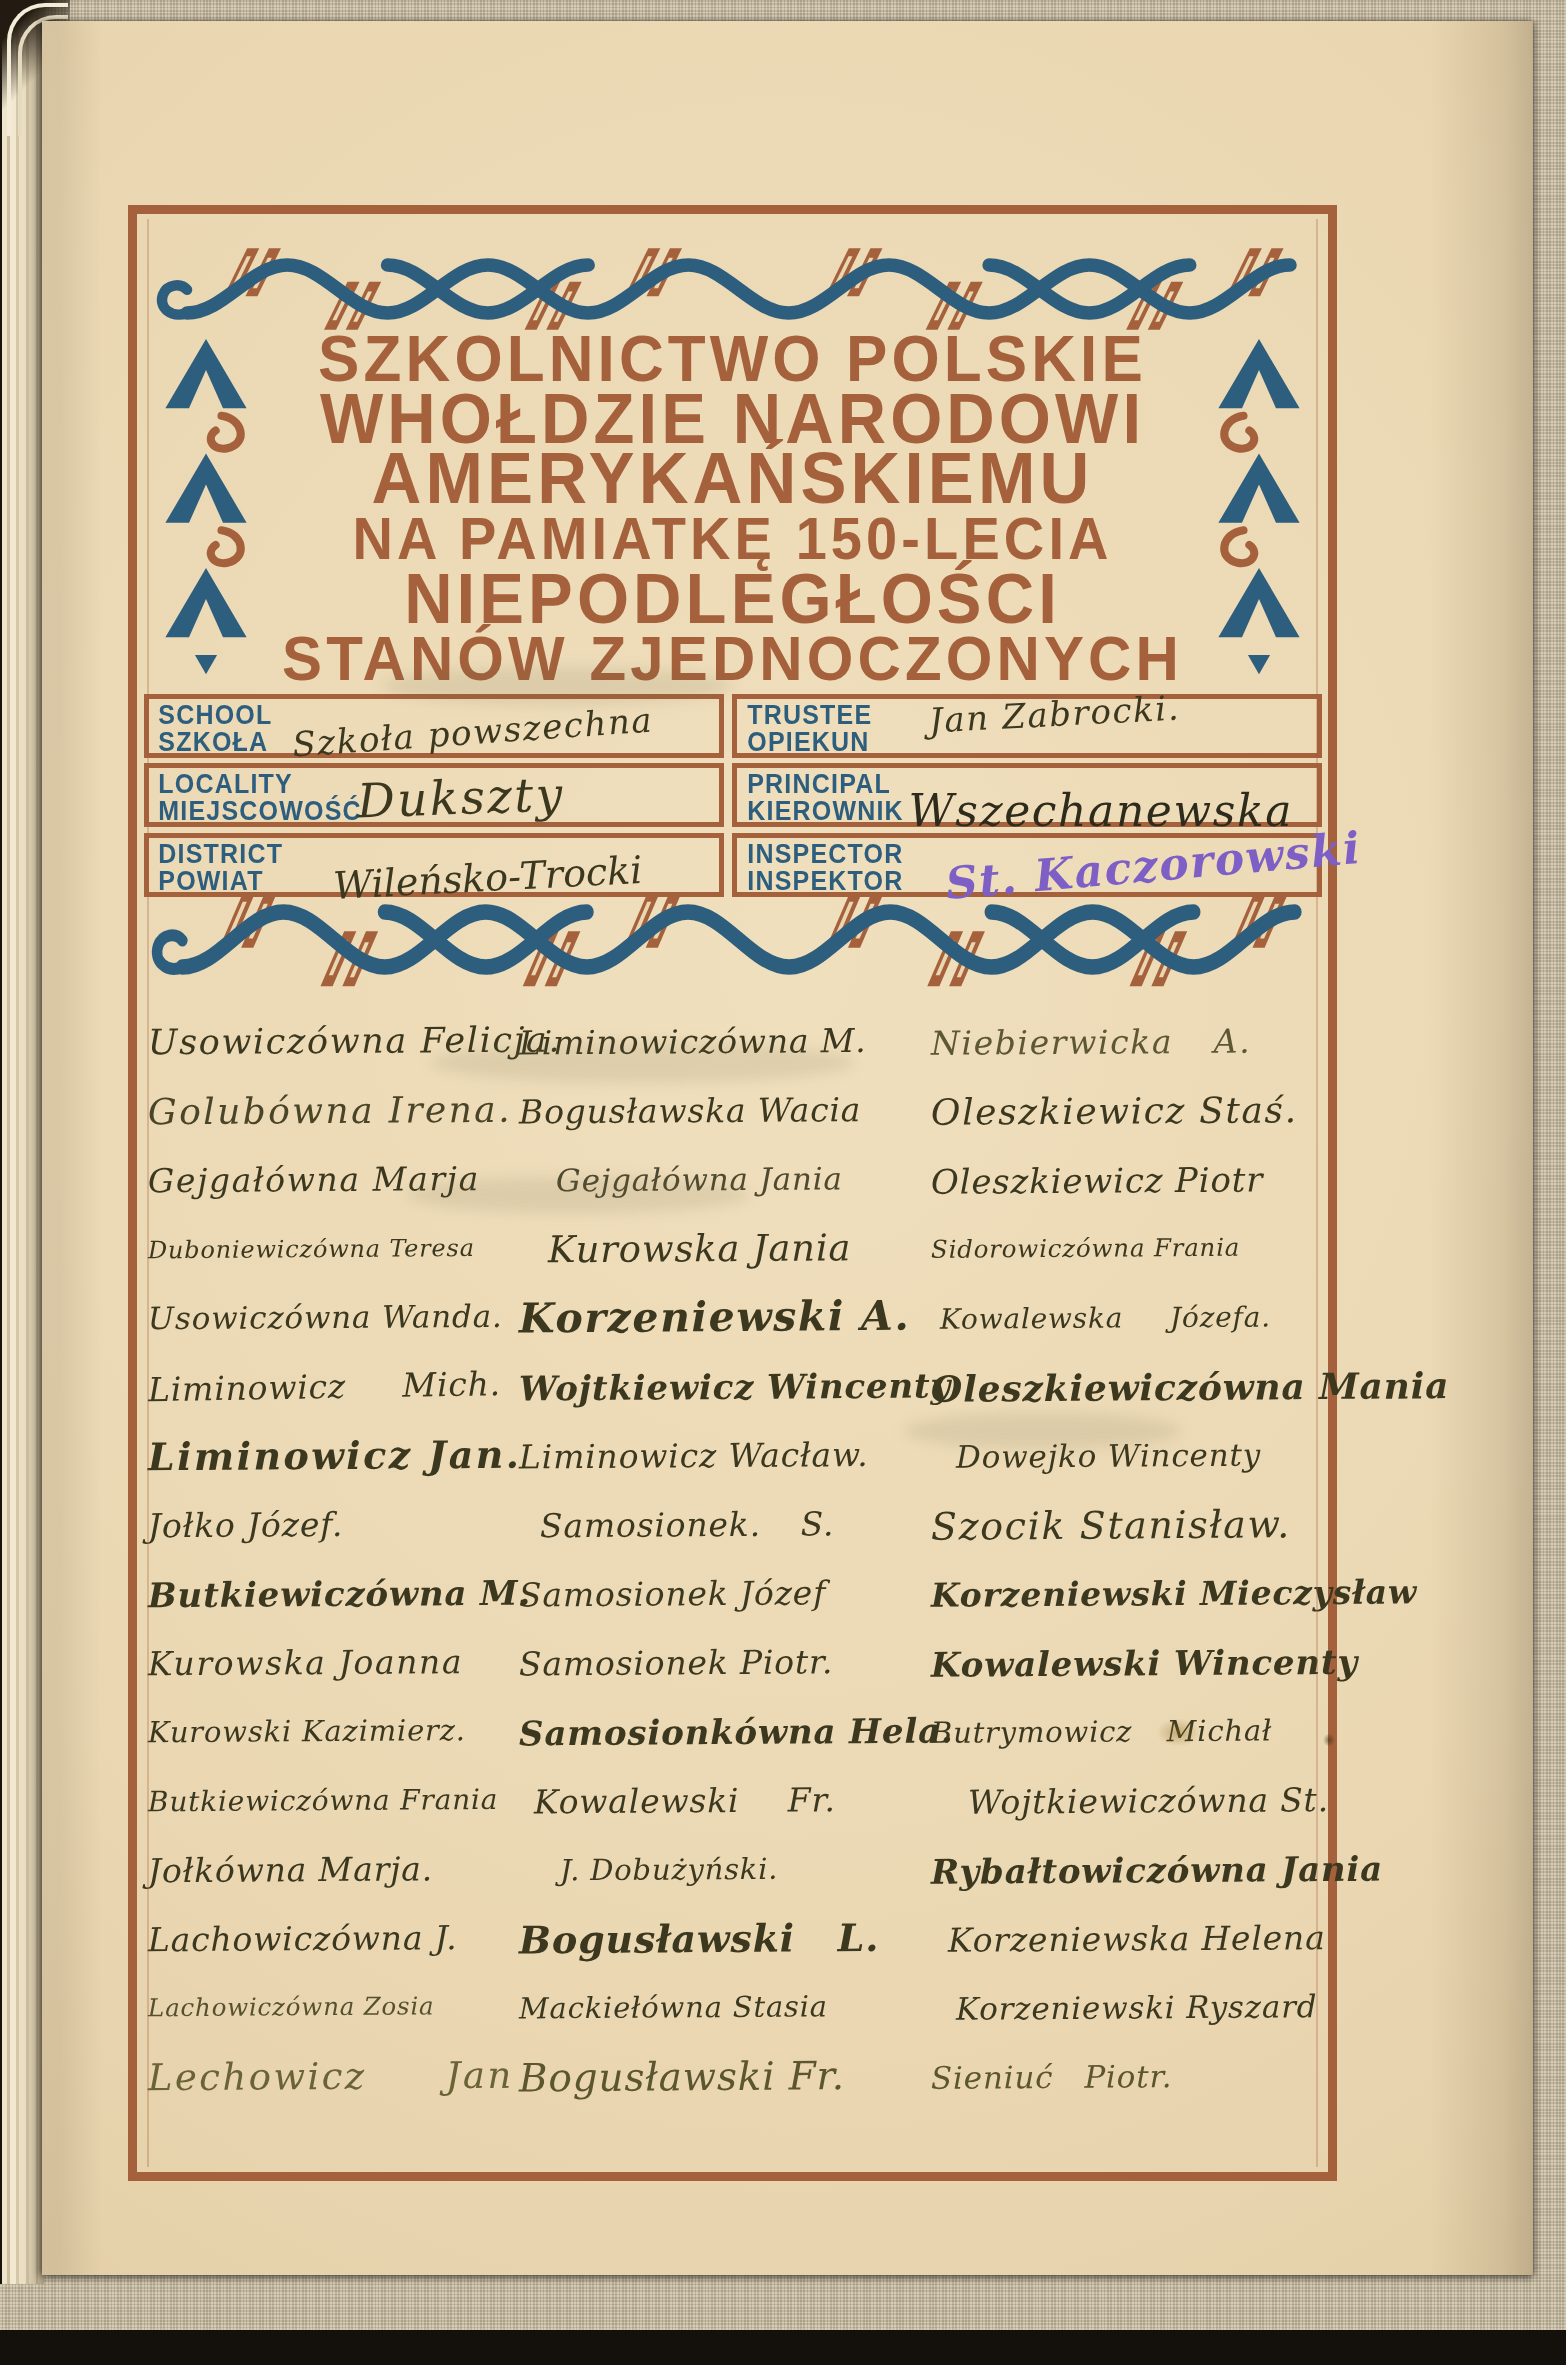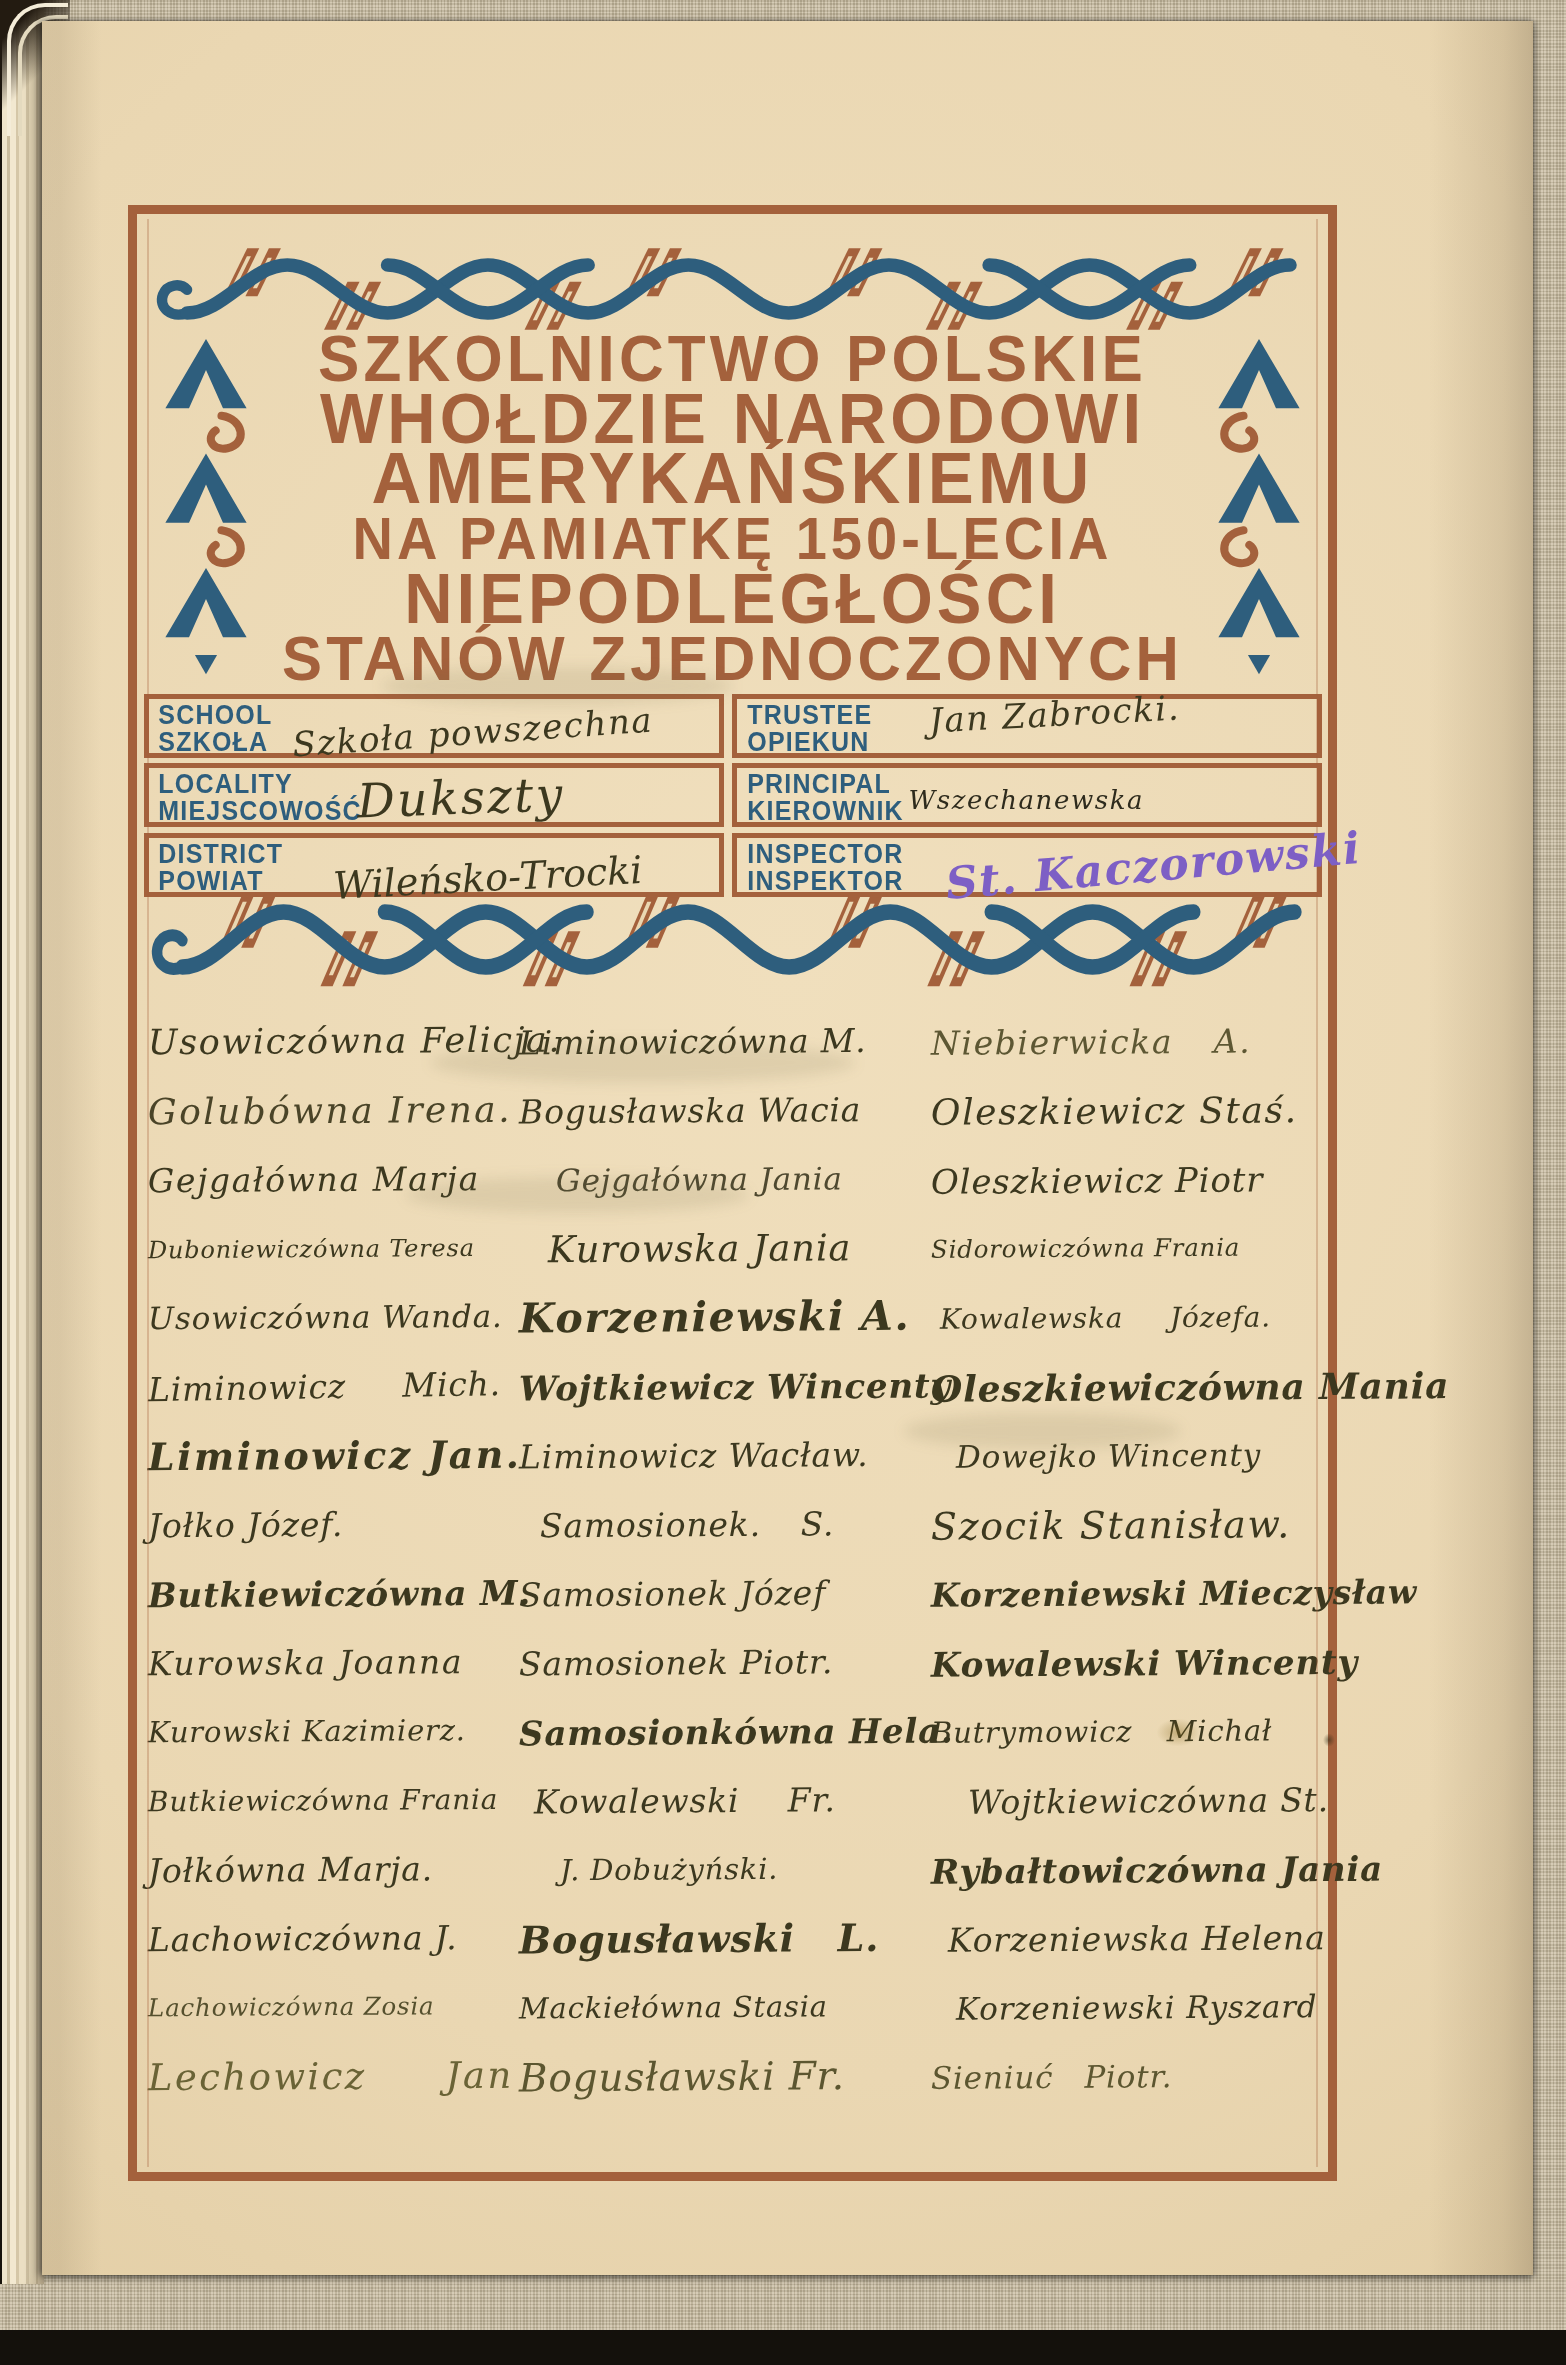--- a/index.html
+++ b/index.html
@@ -77,21 +77,21 @@
   .cell{border:5.7px solid var(--ink-red);position:relative}
   .lab{display:block;color:var(--ink-blue);font-weight:700;font-size:25px;line-height:24.5px;letter-spacing:1.2px;padding:2.4px 0 0 9.8px;transform:scaleY(1.08);transform-origin:top left;white-space:nowrap}
   .val{
     position:absolute;font-family:"DejaVu Serif",serif;font-style:italic;
     color:var(--ink-hand);white-space:nowrap;z-index:3;
   }
   .v-school{left:143px;top:13px;font-size:34px;transform:rotate(-4deg);letter-spacing:1.6px}
   .v-locality{left:208px;top:1.6px;font-size:47px;transform:rotate(-2deg);letter-spacing:2.4px}
   .v-district{left:184px;top:18px;font-size:38px;transform:rotate(-3deg)}
   .v-trustee{left:192px;top:-4.9px;font-size:34px;transform:rotate(-3deg);letter-spacing:1.6px}
-  .v-principal{left:171px;top:16.3px;font-size:26px;color:#2e2b1d;letter-spacing:1.6px}
+  .v-principal{left:171px;top:16.3px;font-size:44px;color:#2e2b1d;letter-spacing:1.6px}
   .v-inspector{left:208px;top:1.6px;font-size:44px;color:var(--ink-violet);font-weight:600;transform:rotate(-5deg);letter-spacing:1.6px}
   .signatures{
     position:absolute;top:793px;left:11.4px;right:3.3px;
     display:grid;grid-template-columns:371px 412px 1fr;grid-auto-rows:69px;
     align-items:center;
   }
   .sig{
     font-family:"DejaVu Serif",serif;font-style:italic;font-size:31px;line-height:1;
     color:var(--ink-hand);letter-spacing:0.8px;white-space:nowrap;transform:rotate(-.4deg);
   }

